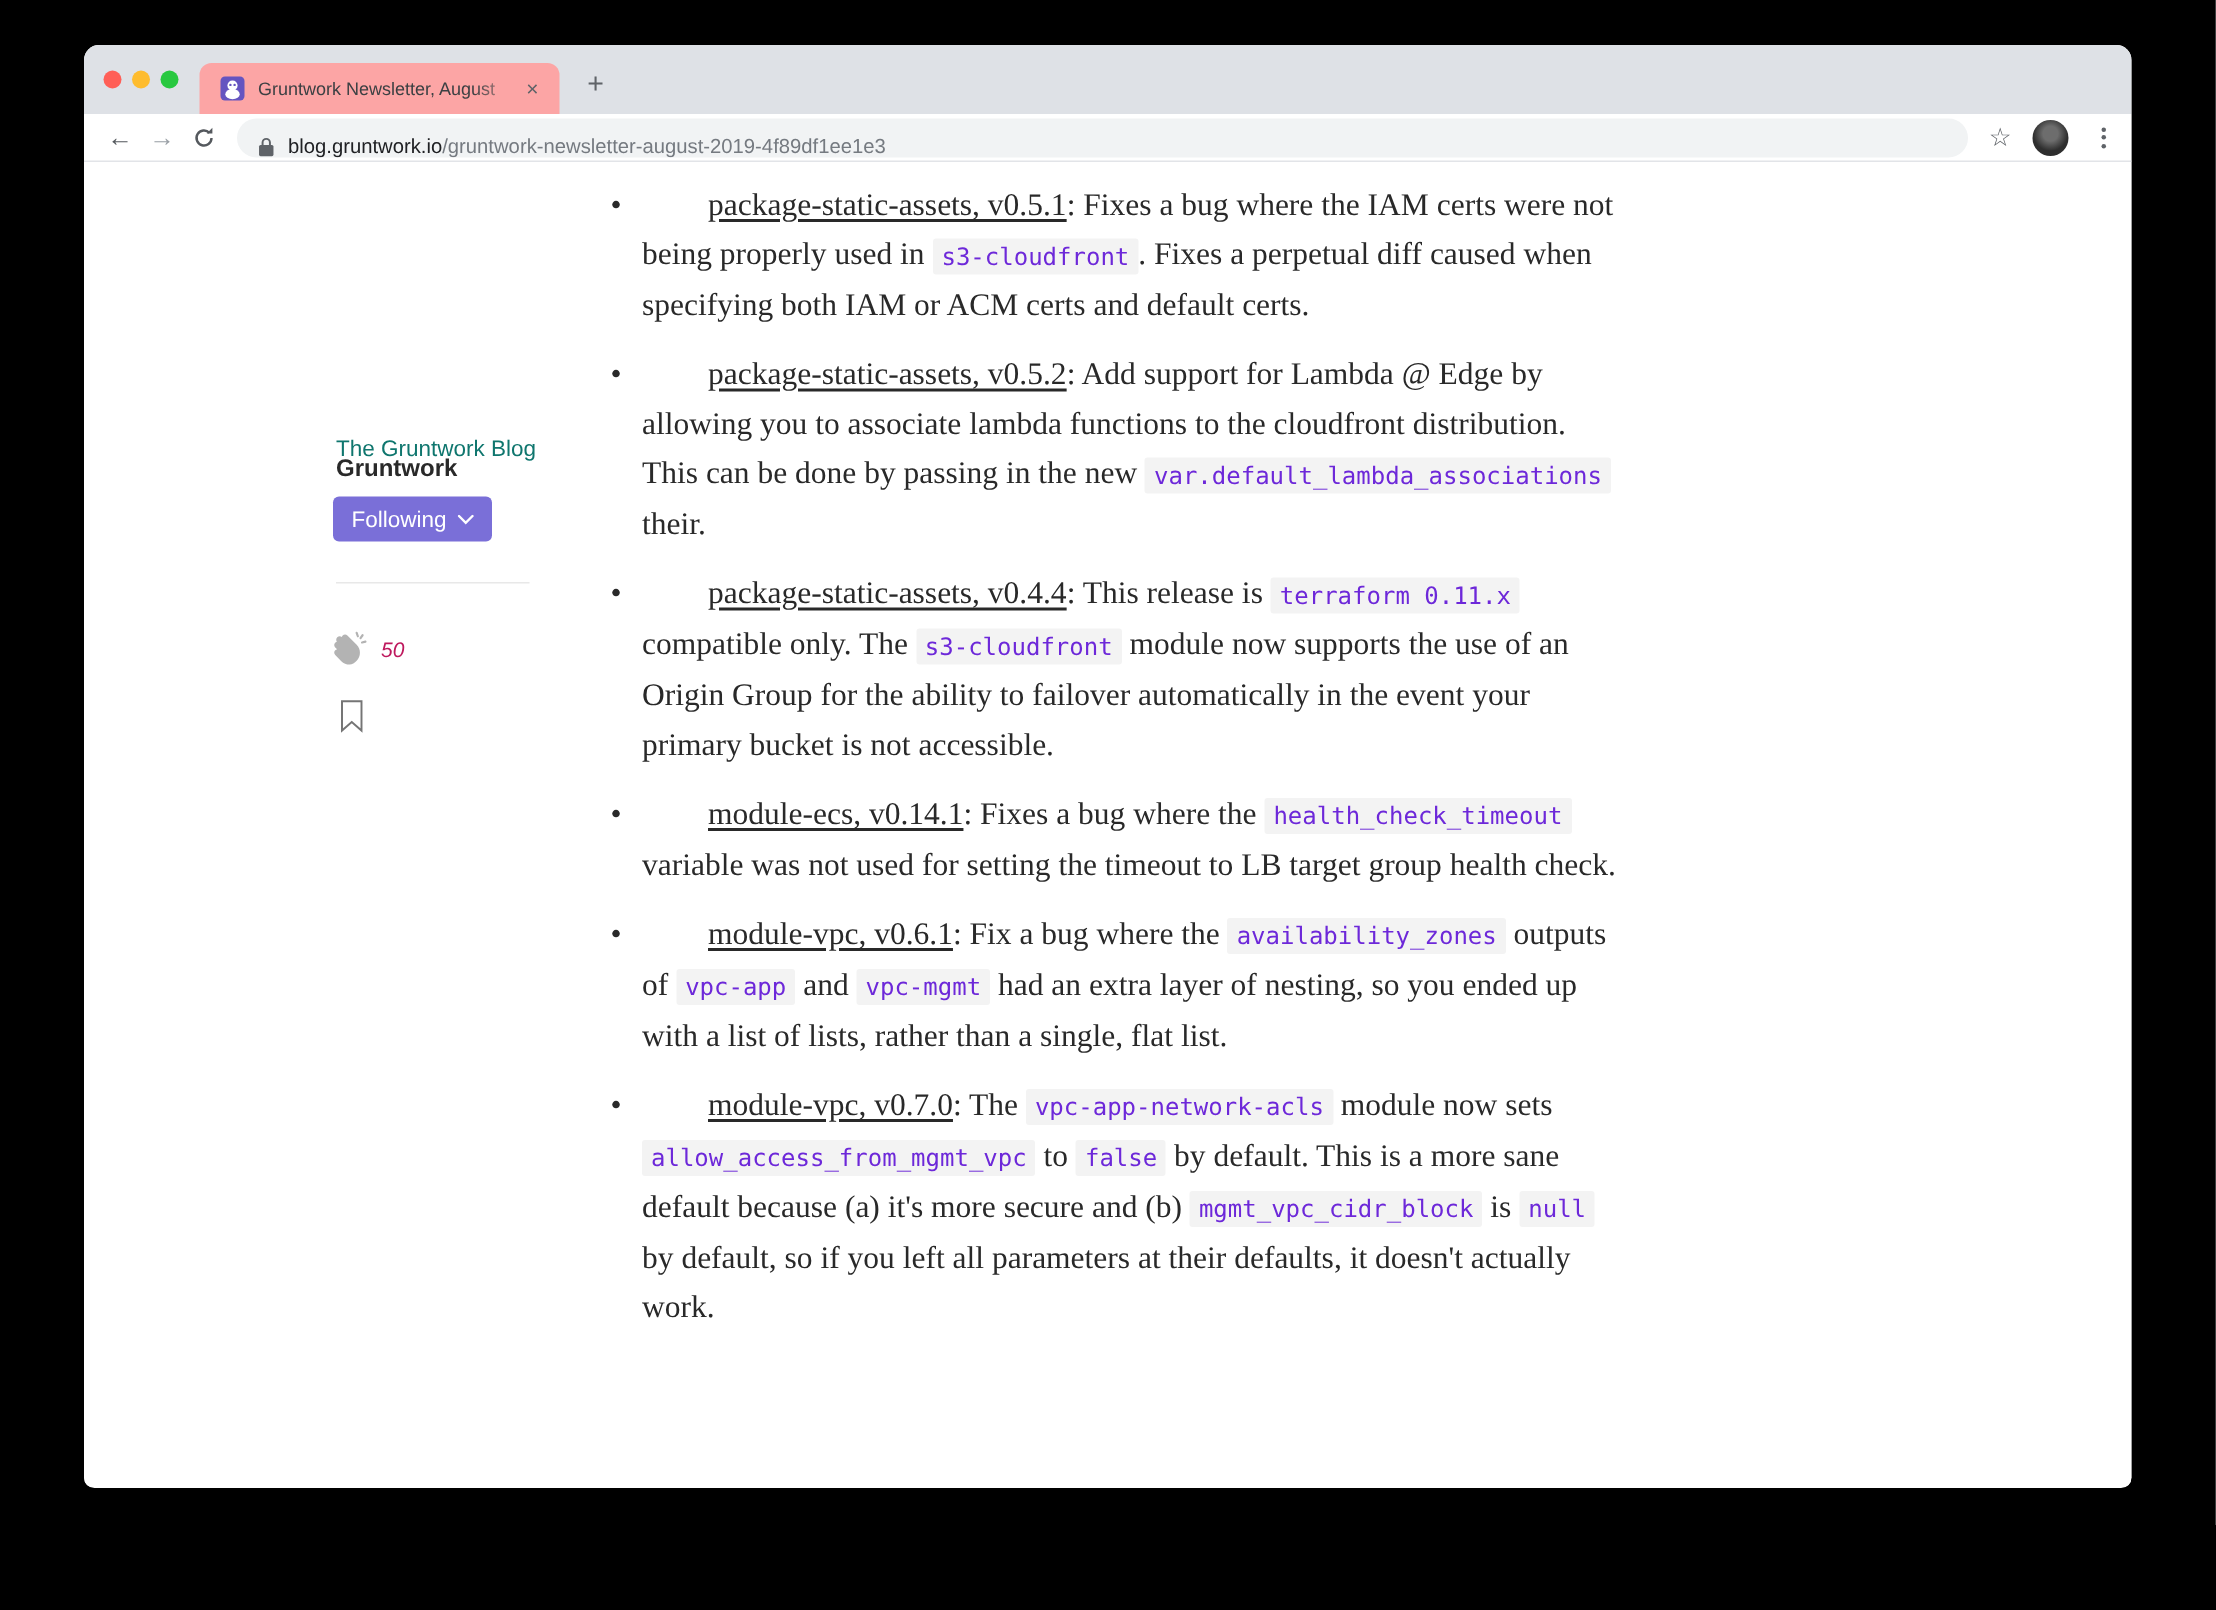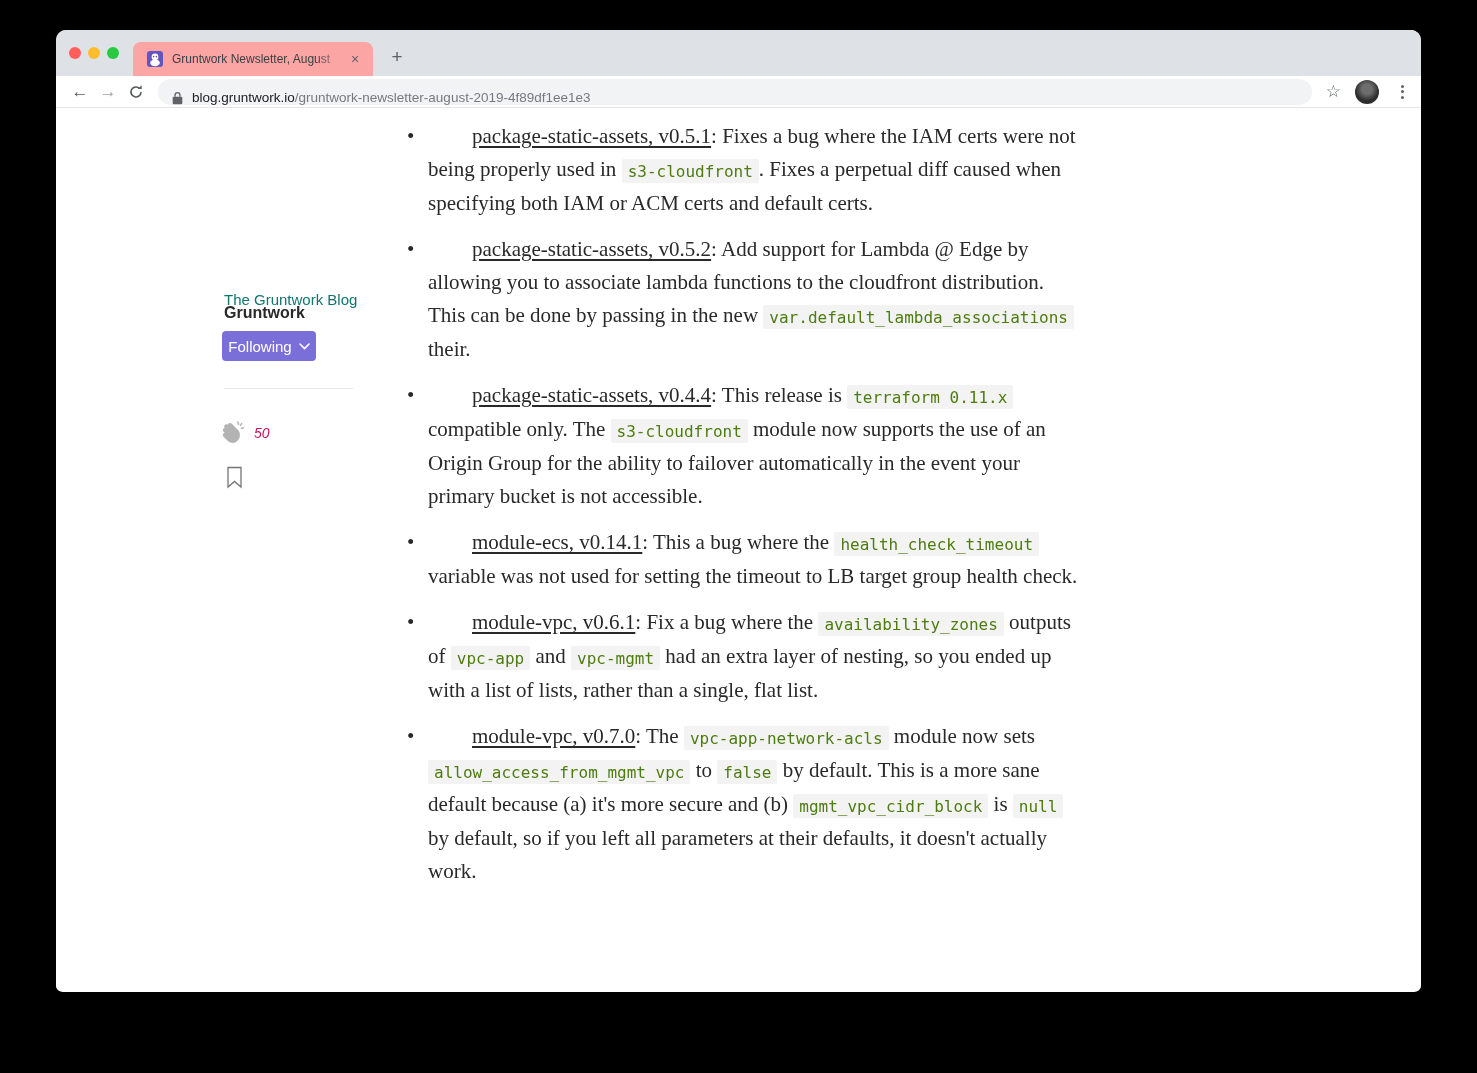--- a/index.html
+++ b/index.html
@@ -51,42 +51,42 @@
   .menu-dots { width:18px; display:flex; flex-direction:column; align-items:center; gap:2.5px; }
   .menu-dots i { width:3px; height:3px; border-radius:50%; background:#5F6368; }
 
   
   .page { position:relative; height:883px; background:#fff; overflow:hidden; }
 
   
   .pub-name { position:absolute; left:168px; top:159px; font-size:16px;
               font-weight:bold; color:#292929; text-decoration:none;margin-top:37px; }
   .pub-tag  { position:absolute; left:168px; top:183px; font-size:15px; color:#0f766e; }
-  .follow-btn { position:absolute; left:166px; top:223px; width:94px; height:30px;
+  .follow-btn { position:absolute; left:166px; top:223px; width:106px; height:30px;
                 background:#7A6FD8; border:none; border-radius:4px; color:#fff;
                 font-size:15px; font-family:"Liberation Sans",sans-serif;
                 display:flex; align-items:center; justify-content:center; gap:7px; }
   .side-divider { position:absolute; left:168px; top:280px; width:129px; height:1px;
                   background:#E8E8E8; }
   .claps { position:absolute; left:164px; top:311px; display:flex;
            align-items:center; gap:7px; }
   .claps-count { font-size:14px; color:#be185d;font-style:italic; }
   .bookmark { position:absolute; left:170px; top:358px; }
 
   
   .article { position:absolute; left:351px; top:12px; width:678px;
              list-style:none; font-family:"Liberation Serif", serif;
              font-size:21px; line-height:33px; color:#292929; }
   .article li { position:relative; margin-bottom:13px; }
   .article li::before { content:"•"; position:absolute; left:0; top:0; }
   .article li .li-body { display:block; padding-left:21px; }
   .article a { color:#292929; text-decoration:underline; text-underline-offset:3px;margin-left:44px; }
   .article code { font-family:"DejaVu Sans Mono", monospace; font-size:16px;
                   background:#F3F3F3; padding:2.5px 6px; border-radius:2px;
-                  color:#4d7c0f; }
+                  color:#6d28d9; }
 </style>
 </head>
 <body>
 
 <div class="window">
 
   <div class="tabstrip">
     <div class="lights">
       <span class="light red"></span>
       <span class="light yellow"></span>
@@ -174,21 +174,21 @@
         <li>
           <span class="li-body"><a href="#">package-static-assets, v0.5.1</a><span>: Fixes a bug where the IAM certs were not being properly used in </span><code>s3-cloudfront</code><span>. Fixes a perpetual diff caused when specifying both IAM or ACM certs and default certs.</span></span>
         </li>
         <li>
           <span class="li-body"><a href="#">package-static-assets, v0.5.2</a><span>: Add support for Lambda @ Edge by allowing you to associate lambda functions to the cloudfront distribution. This can be done by passing in the new </span><code>var.default_lambda_associations</code><span> their.</span></span>
         </li>
         <li>
           <span class="li-body"><a href="#">package-static-assets, v0.4.4</a><span>: This release is </span><code>terraform 0.11.x</code><span> compatible only. The </span><code>s3-cloudfront</code><span> module now supports the use of an Origin Group for the ability to failover automatically in the event your primary bucket is not accessible.</span></span>
         </li>
         <li>
-          <span class="li-body"><a href="#">module-ecs, v0.14.1</a><span>: This a bug where the </span><code>health_check_timeout</code><span> variable was not used for setting the timeout to LB target group health check.</span></span>
+          <span class="li-body"><a href="#">module-ecs, v0.14.1</a><span>: Fixes a bug where the </span><code>health_check_timeout</code><span> variable was not used for setting the timeout to LB target group health check.</span></span>
         </li>
         <li>
           <span class="li-body"><a href="#">module-vpc, v0.6.1</a><span>: Fix a bug where the </span><code>availability_zones</code><span> outputs of </span><code>vpc-app</code><span> and </span><code>vpc-mgmt</code><span> had an extra layer of nesting, so you ended up with a list of lists, rather than a single, flat list.</span></span>
         </li>
         <li>
           <span class="li-body"><a href="#">module-vpc, v0.7.0</a><span>: The </span><code>vpc-app-network-acls</code><span> module now sets </span><code>allow_access_from_mgmt_vpc</code><span> to </span><code>false</code><span> by default. This is a more sane default because (a) it's more secure and (b) </span><code>mgmt_vpc_cidr_block</code><span> is </span><code>null</code><span> by default, so if you left all parameters at their defaults, it doesn't actually work.</span></span>
         </li>
       </ul>
 
   </div>

